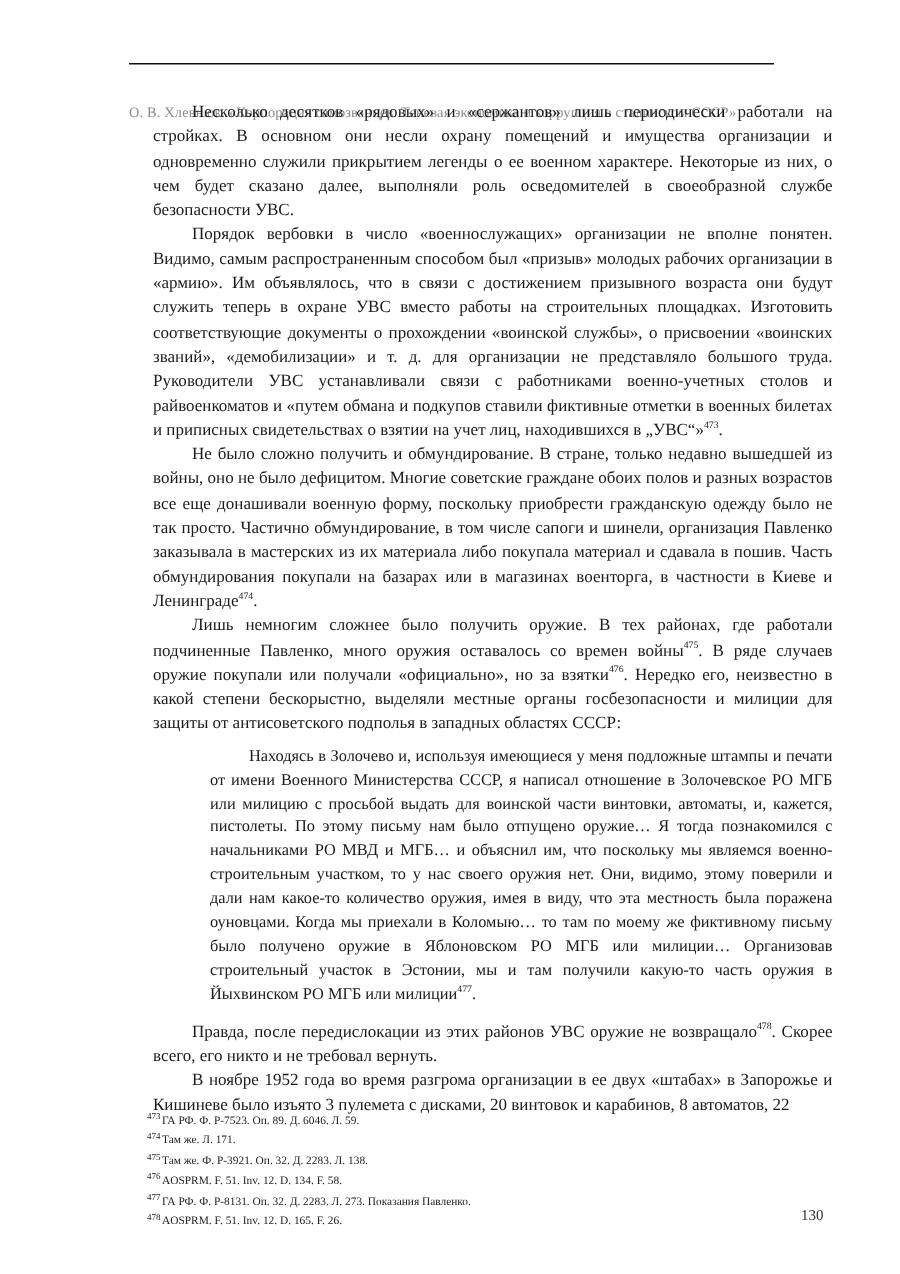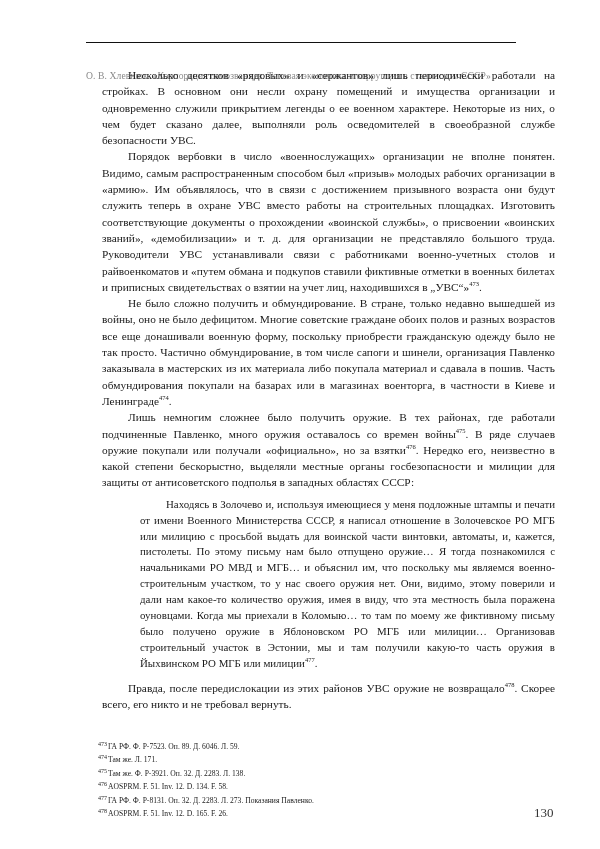--- a/index.html
+++ b/index.html
@@ -12,35 +12,36 @@
     .body-text { position: absolute; left: 102px; top: 67px; width: 453px;
                  font-size: 11.35px; line-height: 16.3px; text-align: justify; }
     .body-text p { margin: 0; text-indent: 26px; }
     .quote { margin: 6px 0 8px 38px !important; text-indent: 26px;
              font-size: 10.9px; line-height: 15.9px; }
     sup { font-size: 6.5px; line-height: 0; vertical-align: 5px; }
     .footnotes { position: absolute; left: 98px; top: 740px; width: 430px;
                  font-size: 7.6px; line-height: 13.4px; color: #222; }
     .footnote { white-space: nowrap; }
     .footnote sup { font-size: 6px; vertical-align: 3px; margin-right: 1px; }
-    .page-number { position: absolute; left: 534px; top: 805px; font-size: 13px; color: #333; }
+    .page-number { position: absolute; left: 534px; top: 805px; font-size: 10px; color: #333; }
   </style>
 </head>
 <body>
 
 <div class="running-head">О. В. Хлевнюк. «Корпорация самозванцев. Теневая экономика и коррупция в сталинском СССР»</div>
 <div class="head-rule"></div>
 
 <div class="body-text">
   <p><span>Несколько десятков «рядовых» и «сержантов» лишь периодически работали на стройках. В основном они несли охрану помещений и имущества организации и одновременно служили прикрытием легенды о ее военном характере. Некоторые из них, о чем будет сказано далее, выполняли роль осведомителей в своеобразной службе безопасности УВС.</span></p>
   <p><span>Порядок вербовки в число «военнослужащих» организации не вполне понятен. Видимо, самым распространенным способом был «призыв» молодых рабочих организации в «армию». Им объявлялось, что в связи с достижением призывного возраста они будут служить теперь в охране УВС вместо работы на строительных площадках. Изготовить соответствующие документы о прохождении «воинской службы», о присвоении «воинских званий», «демобилизации» и т. д. для организации не представляло большого труда. Руководители УВС устанавливали связи с работниками военно-учетных столов и райвоенкоматов и «путем обмана и подкупов ставили фиктивные отметки в военных билетах и приписных свидетельствах о взятии на учет лиц, находившихся в „УВС“»</span><sup>473</sup>.</p>
   <p><span>Не было сложно получить и обмундирование. В стране, только недавно вышедшей из войны, оно не было дефицитом. Многие советские граждане обоих полов и разных возрастов все еще донашивали военную форму, поскольку приобрести гражданскую одежду было не так просто. Частично обмундирование, в том числе сапоги и шинели, организация Павленко заказывала в мастерских из их материала либо покупала материал и сдавала в пошив. Часть обмундирования покупали на базарах или в магазинах военторга, в частности в Киеве и Ленинграде</span><sup>474</sup>.</p>
   <p><span>Лишь немногим сложнее было получить оружие. В тех районах, где работали подчиненные Павленко, много оружия оставалось со времен войны</span><sup>475</sup><span>. В ряде случаев оружие покупали или получали «официально», но за взятки</span><sup>476</sup><span>. Нередко его, неизвестно в какой степени бескорыстно, выделяли местные органы госбезопасности и милиции для защиты от антисоветского подполья в западных областях СССР:</span></p>
   <p class="quote"><span>Находясь в Золочево и, используя имеющиеся у меня подложные штампы и печати от имени Военного Министерства СССР, я написал отношение в Золочевское РО МГБ или милицию с просьбой выдать для воинской части винтовки, автоматы, и, кажется, пистолеты. По этому письму нам было отпущено оружие… Я тогда познакомился с начальниками РО МВД и МГБ… и объяснил им, что поскольку мы являемся военно-строительным участком, то у нас своего оружия нет. Они, видимо, этому поверили и дали нам какое-то количество оружия, имея в виду, что эта местность была поражена оуновцами. Когда мы приехали в Коломыю… то там по моему же фиктивному письму было получено оружие в Яблоновском РО МГБ или милиции… Организовав строительный участок в Эстонии, мы и там получили какую-то часть оружия в Йыхвинском РО МГБ или милиции</span><sup>477</sup>.</p>
   <p><span>Правда, после передислокации из этих районов УВС оружие не возвращало</span><sup>478</sup><span>. Скорее всего, его никто и не требовал вернуть.</span></p>
+  <p><span>В ноябре 1952 года во время разгрома организации в ее двух «штабах» в Запорожье и Кишиневе было изъято 3 пулемета с дисками, 20 винтовок и карабинов, 8 автоматов, 22</span></p>
 </div>
 
 <div class="footnotes">
   <div class="footnote"><sup>473</sup><span>ГА РФ. Ф. Р-7523. Оп. 89. Д. 6046. Л. 59.</span></div>
   <div class="footnote"><sup>474</sup><span>Там же. Л. 171.</span></div>
   <div class="footnote"><sup>475</sup><span>Там же. Ф. Р-3921. Оп. 32. Д. 2283. Л. 138.</span></div>
   <div class="footnote"><sup>476</sup><span>AOSPRM. F. 51. Inv. 12. D. 134. F. 58.</span></div>
   <div class="footnote"><sup>477</sup><span>ГА РФ. Ф. Р-8131. Оп. 32. Д. 2283. Л. 273. Показания Павленко.</span></div>
   <div class="footnote"><sup>478</sup><span>AOSPRM. F. 51. Inv. 12. D. 165. F. 26.</span></div>
 </div>

